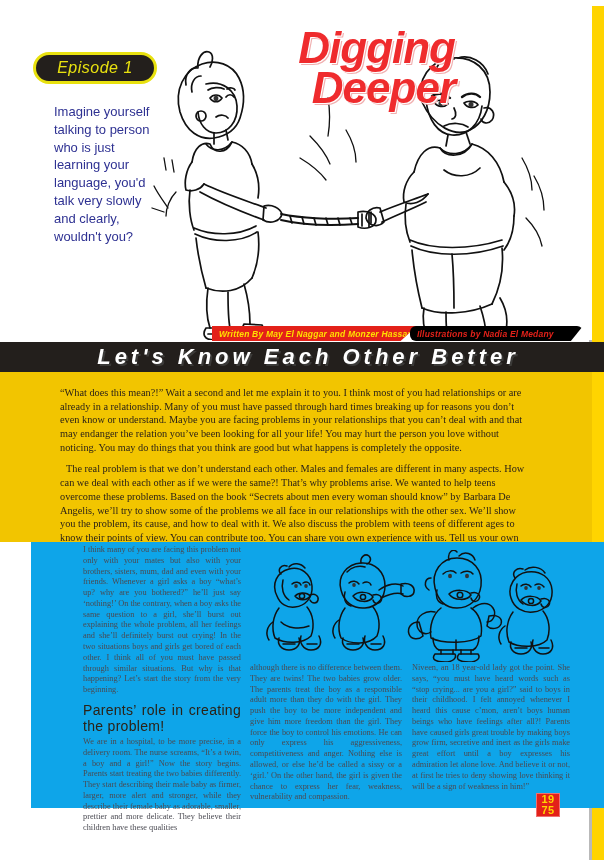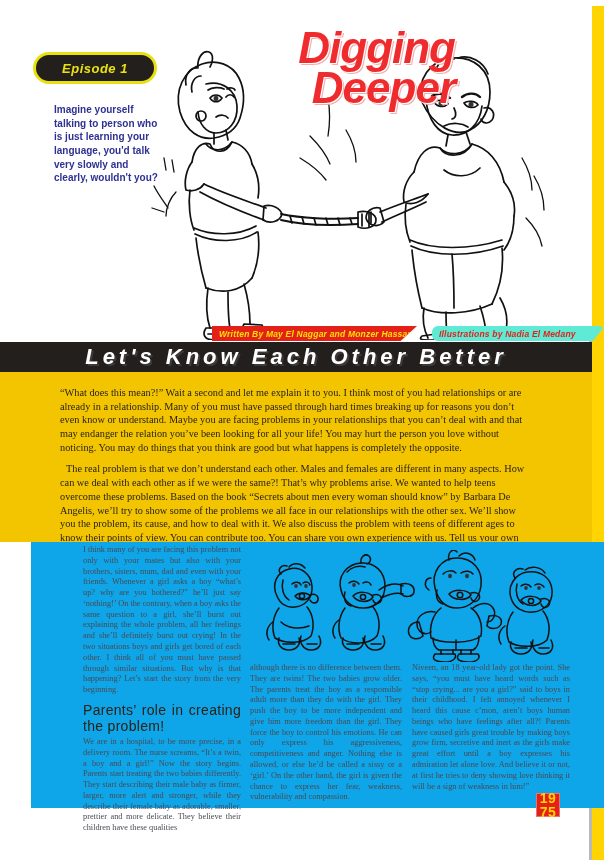--- a/index.html
+++ b/index.html
@@ -53,22 +53,22 @@
     width: 124px;
     height: 32px;
     background: #231f1c;
     border: 3px solid #e8e10f;
     border-radius: 17px;
     box-sizing: border-box;
     display: flex;
     align-items: center;
     justify-content: center;
     color: #e8e10f;
-    font-weight: bold;
-    font-size: 13px;
+    font-weight: normal;
+    font-size: 16px;
     letter-spacing: 0.5px;
     font-style: italic;
   }
 
   .title-block {
     position: absolute;
     left: 225px;
     top: 28px;
     width: 230px;
     line-height: 0.92;
@@ -84,22 +84,22 @@
     white-space: nowrap;
   }
   .title-line.l2 { margin-left: 29px; }
 
   .lead-quote {
     position: absolute;
     left: 54px;
     top: 103px;
     width: 105px;
     color: #2e3192;
-    font-weight: bold;
-    font-size: 10px;
+    font-weight: normal;
+    font-size: 13px;
     line-height: 1.37;
   }
 
   
   .hero-art {
     position: absolute;
     left: 140px;
     top: 40px;
     width: 420px;
     height: 300px;
@@ -128,39 +128,40 @@
     padding-left: 7px;
     white-space: nowrap;
   }
   .ribbon-written {
     left: 212px;
     background: #e32119;
     width: 198px;
     clip-path: polygon(0 0, 100% 0, 92% 100%, 0 100%);
   }
   .ribbon-illus {
-    left: 432px;
-    background: #5eead4;
+    left: 410px;
+    background: #000000;
     color: #e32119;
     width: 166px;
     clip-path: polygon(0 0, 100% 0, 93% 100%, 0 100%);
     border-radius: 6px;
   }
 
   
   .headline-bar {
     position: absolute;
     left: 0;
     top: 342px;
     width: 592px;
     height: 30px;
     background: #231f1c;
     display: flex;
     align-items: center;
     justify-content: center;
+    padding-left: 12px;
   }
   .headline-bar .hl {
     color: #ffffff;
     font-weight: bold;
     font-size: 22px;
     letter-spacing: 4px;
     font-style: italic;
     text-shadow: 2px 2px 0 rgba(80,80,80,0.55);
   }
 
@@ -242,21 +243,21 @@
     box-sizing: border-box;
     display: flex;
     flex-direction: column;
     align-items: center;
     justify-content: center;
     line-height: 1;
   }
   .page-badge span {
     color: #ffd400;
     font-weight: bold;
-    font-size: 14px;
+    font-size: 11px;
     letter-spacing: 0.5px;
   }
 </style>
 </head>
 <body>
 
 <div id="page">
 
   <div class="right-stripe-shadow"></div>
   <div class="right-stripe"></div>

